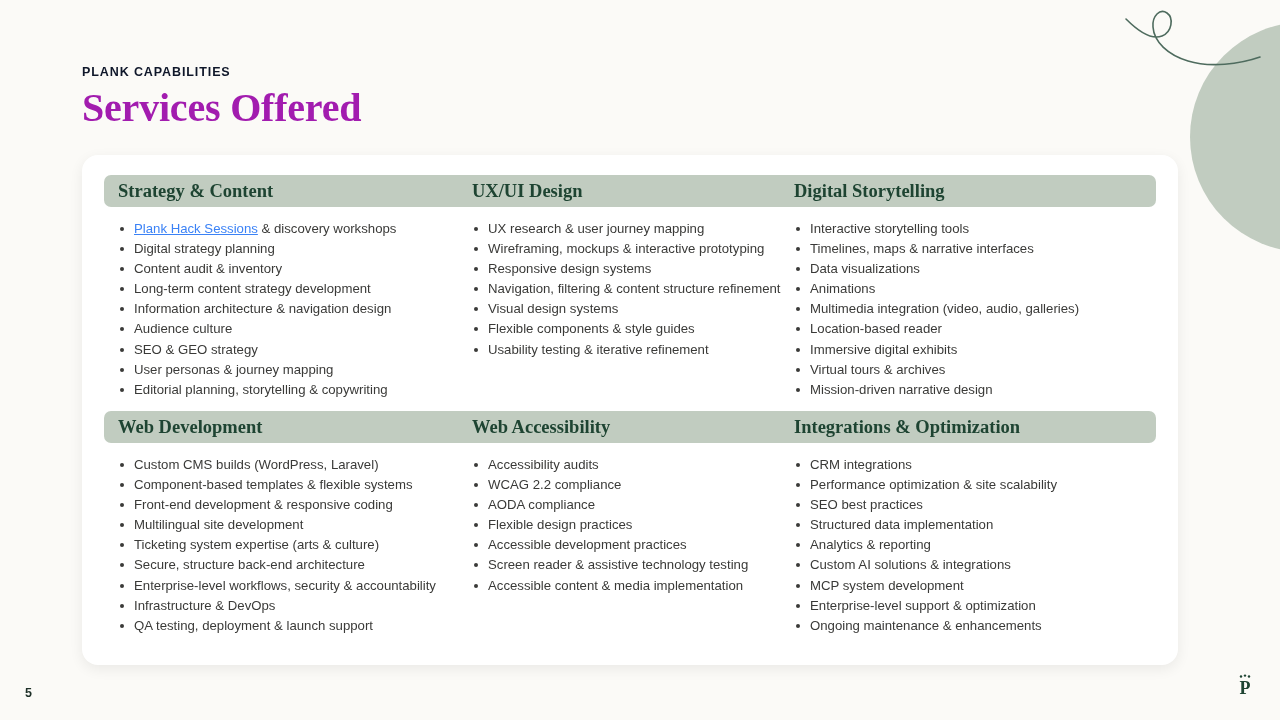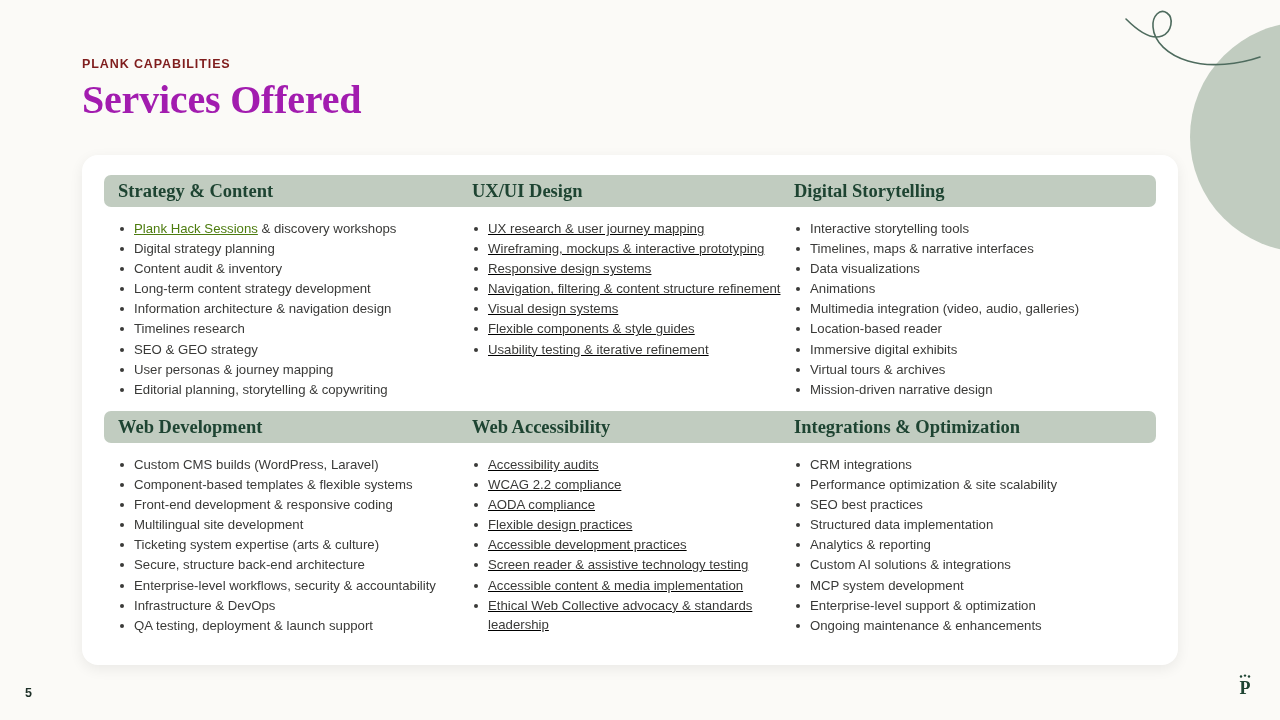--- a/index.html
+++ b/index.html
@@ -40,22 +40,22 @@
     position: absolute;
     top: 58px;
     left: 82px;
     z-index: 3;
   }
   .eyebrow {
     font-family: "Liberation Sans", sans-serif;
     font-size: 12.5px;
     font-weight: bold;
     letter-spacing: 0.9px;
-    color: #7f1d1d;
-    margin: 0 0 6px 0;
+    color: #0f172a;
+    margin: 8px 0 6px 0;
     line-height: 1.1;
   }
   .slide-title {
     font-family: "Liberation Serif", serif;
     font-size: 40px;
     font-weight: bold;
     color: #a21caf;
     margin: 0;
     line-height: 1.08;
     letter-spacing: -0.2px;
@@ -117,21 +117,21 @@
 
   .cols {
     position: absolute;
     top: 44px;
     left: 22px;
     width: 1052px;
     display: flex;
   }
   .col { box-sizing: border-box; }
   .col.c1 { width: 368px; padding-left: 14px; }
-  .col.c2 { width: 322px; text-decoration: underline; }
+  .col.c2 { width: 322px; }
   .col.c3 { width: 348px; }
 
   ul.svc-list {
     margin: 0;
     padding: 0;
     list-style: none;
   }
   ul.svc-list li {
     position: relative;
     padding-left: 16px;
@@ -145,21 +145,21 @@
     content: "";
     position: absolute;
     left: 2px;
     top: 8px;
     width: 4px;
     height: 4px;
     border-radius: 50%;
     background: #3A3A38;
   }
   ul.svc-list li .lnk {
-    color: #4d7c0f;
+    color: #3b82f6;
     text-decoration: underline;
   }
 
   
   .page-num {
     position: absolute;
     left: 25px;
     bottom: 20px;
     font-family: "Liberation Sans", sans-serif;
     font-size: 12.5px;
@@ -199,21 +199,21 @@
       <div class="col-title c3">Digital Storytelling</div>
     </div>
     <div class="cols">
       <div class="col c1">
         <ul class="svc-list">
             <li><span class="lnk">Plank Hack Sessions</span> &amp; discovery workshops</li>
             <li>Digital strategy planning</li>
             <li>Content audit &amp; inventory</li>
             <li>Long-term content strategy development</li>
             <li>Information architecture &amp; navigation design</li>
-            <li>Timelines research</li>
+            <li>Audience culture</li>
             <li>SEO &amp; GEO strategy</li>
             <li>User personas &amp; journey mapping</li>
             <li>Editorial planning, storytelling &amp; copywriting</li>
           </ul>
       </div>
       <div class="col c2">
         <ul class="svc-list">
             <li>UX research &amp; user journey mapping</li>
             <li>Wireframing, mockups &amp; interactive prototyping</li>
             <li>Responsive design systems</li>
@@ -262,21 +262,20 @@
       </div>
       <div class="col c2">
         <ul class="svc-list">
             <li>Accessibility audits</li>
             <li>WCAG 2.2 compliance</li>
             <li>AODA compliance</li>
             <li>Flexible design practices</li>
             <li>Accessible development practices</li>
             <li>Screen reader &amp; assistive technology testing</li>
             <li>Accessible content &amp; media implementation</li>
-            <li>Ethical Web Collective advocacy &amp; standards leadership</li>
           </ul>
       </div>
       <div class="col c3">
         <ul class="svc-list">
             <li>CRM integrations</li>
             <li>Performance optimization &amp; site scalability</li>
             <li>SEO best practices</li>
             <li>Structured data implementation</li>
             <li>Analytics &amp; reporting</li>
             <li>Custom AI solutions &amp; integrations</li>

